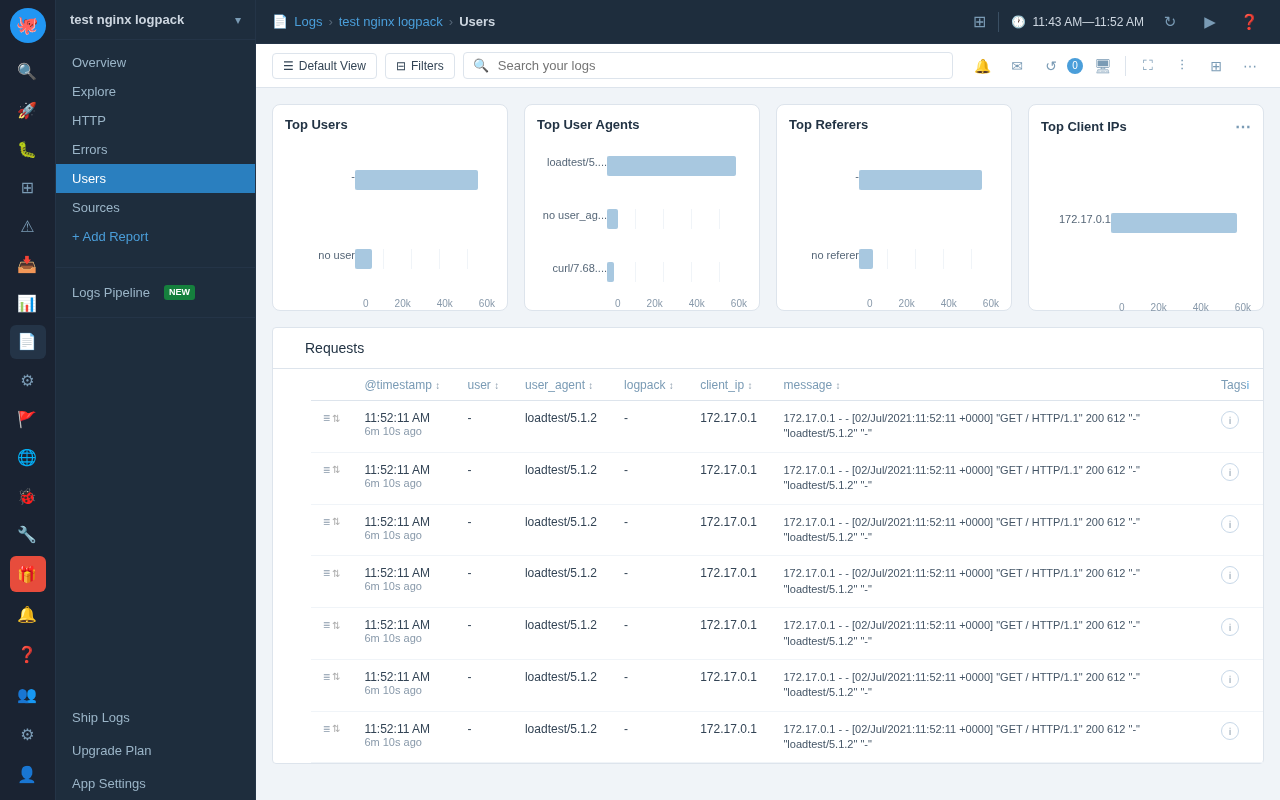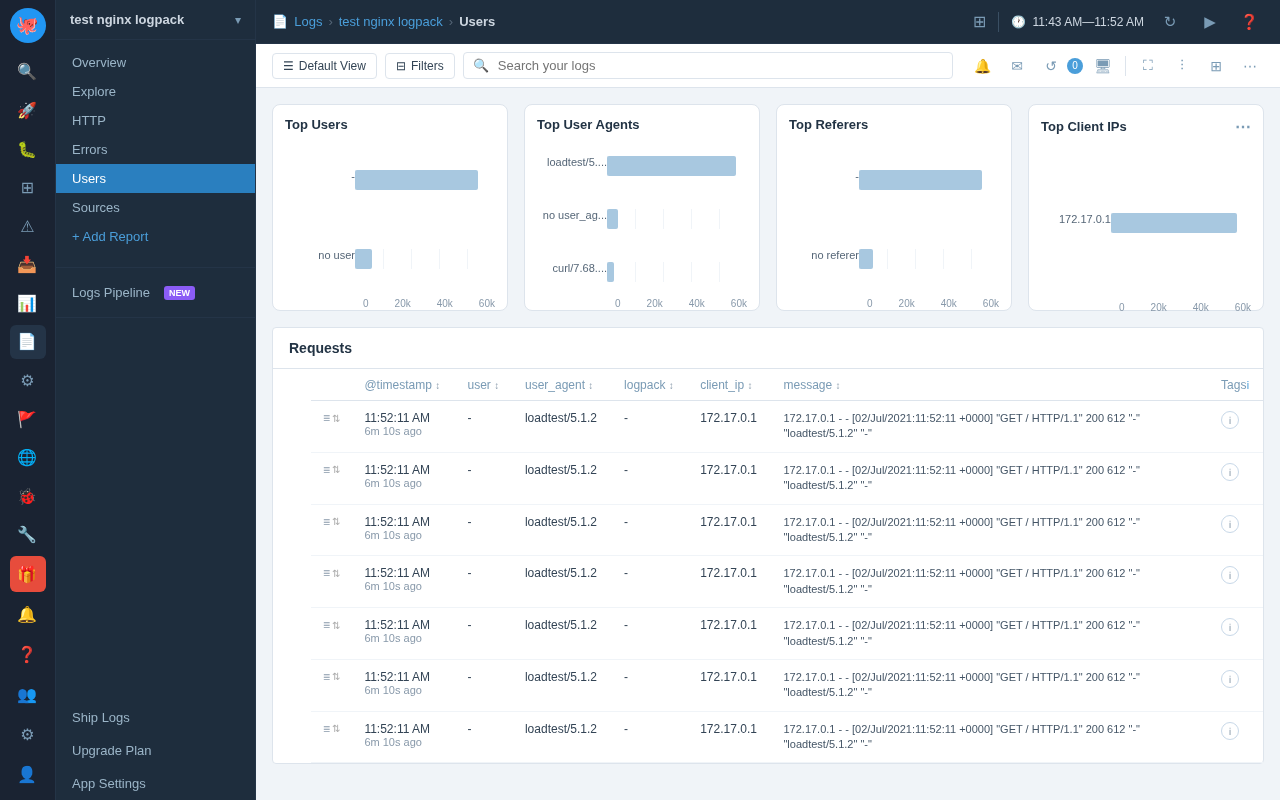--- a/index.html
+++ b/index.html
@@ -77,29 +77,28 @@
       align-items: center;
       padding: 7px 16px;
       cursor: pointer;
       color: #4a9eda;
       font-size: 13px;
       gap: 4px;
     }
     .sidebar-footer { margin-top: auto; }
     .sidebar-footer-item {
       display: flex;
-      align-items: center;
       padding: 9px 16px;
       cursor: pointer;
       color: #9bb5c8;
       font-size: 13px;
       gap: 8px;
     }
     .badge-new {
-      background: #8b5cf6;
+      background: #15803d;
       color: white;
       font-size: 9px;
       font-weight: bold;
       padding: 2px 5px;
       border-radius: 3px;
       margin-left: 6px;
     }
 
     
     .main {
@@ -295,23 +294,23 @@
     }
 
     
     .requests-section {
       margin: 0 16px 16px 16px;
       background: white;
       border: 1px solid #dde4ec;
       border-radius: 4px;
     }
     .requests-header {
-      padding: 12px 16px;
+      padding: 12px 32px;
       font-size: 14px;
-      font-weight: 700;
+      font-weight: 400;
       color: #223344;
       border-bottom: 1px solid #dde4ec;
     }
     .table-wrapper { overflow-x: auto; padding-left: 38px; }
     table {
       width: 100%;
       border-collapse: collapse;
       font-size: 12px;
     }
     thead th {

